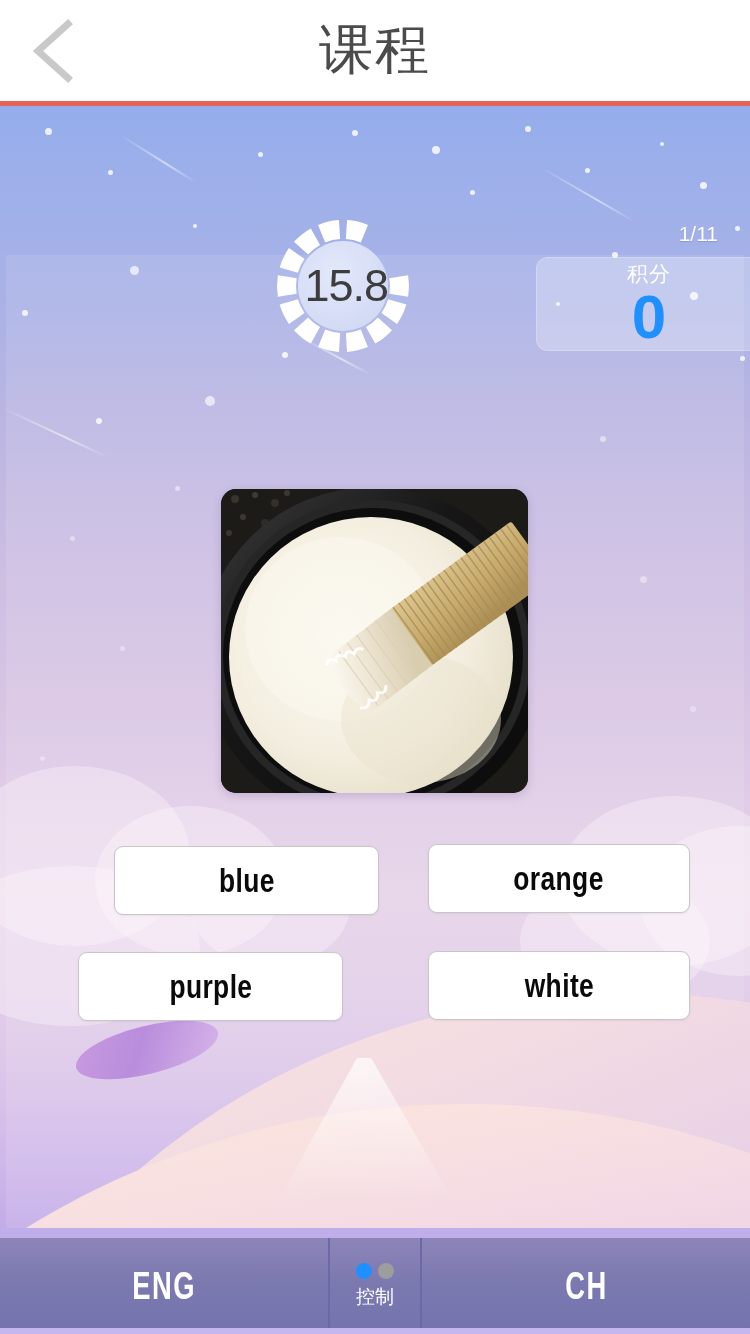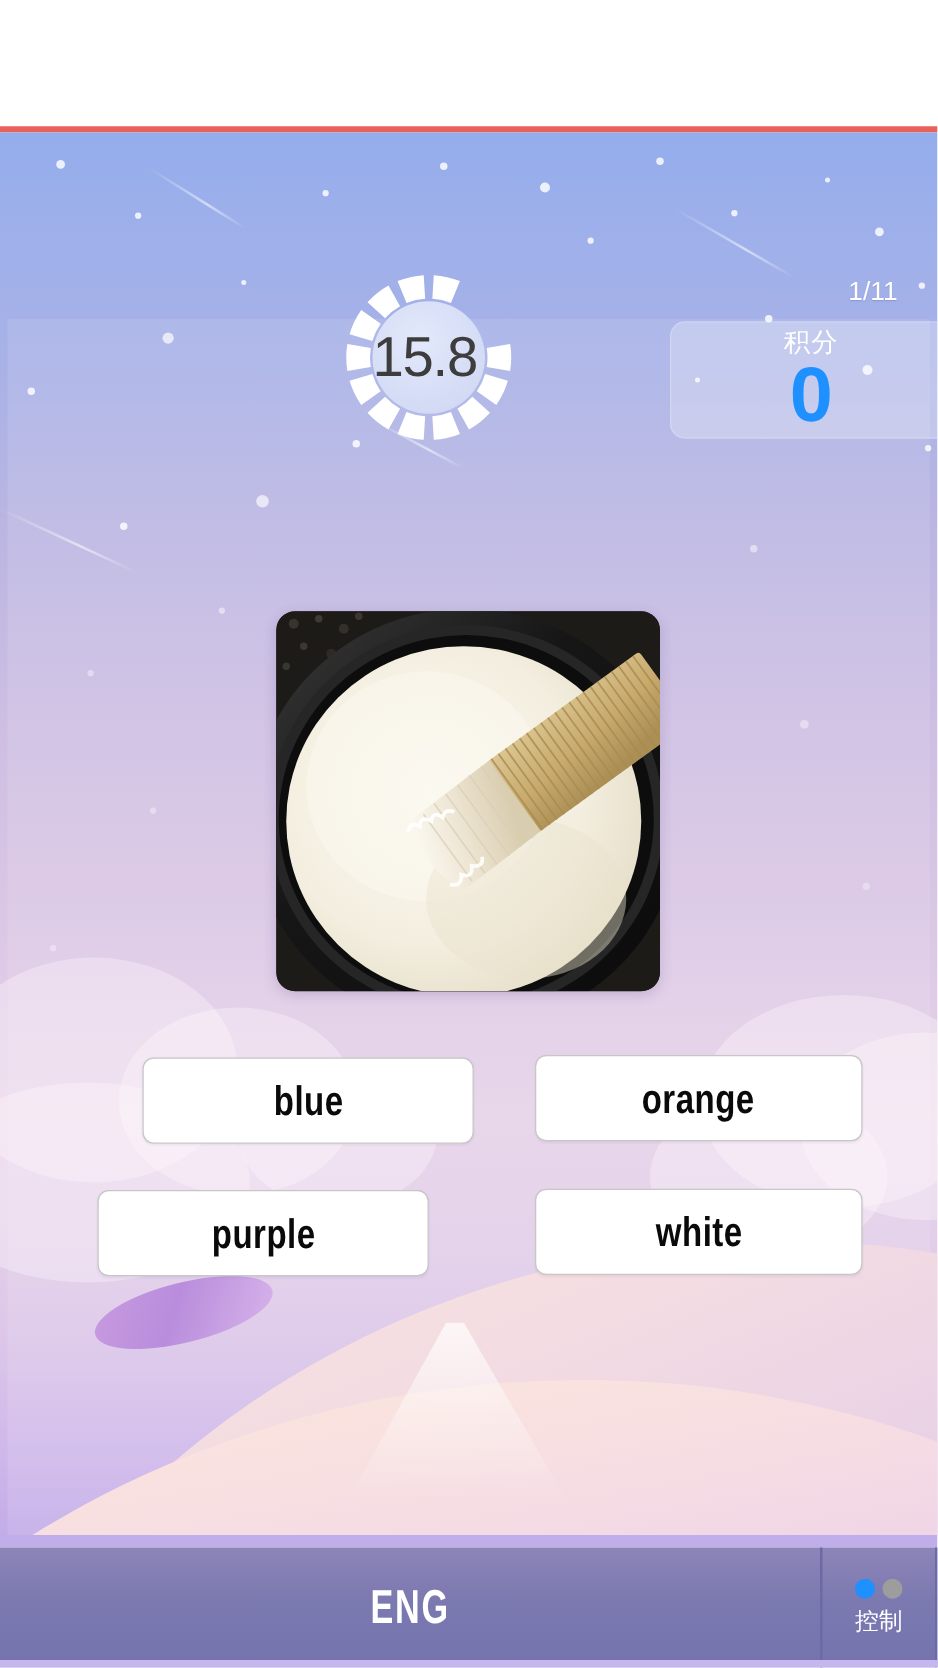--- a/index.html
+++ b/index.html
@@ -100,21 +100,21 @@
 
   
   .timer {
     position:absolute; left:275px; top:112px; width:136px; height:136px;
   }
   .timer svg { position:absolute; left:0; top:0; }
   .timer-inner {
     position:absolute; left:23px; top:23px; width:90px; height:90px;
     border-radius:50%;
     background:radial-gradient(circle at 42% 35%, #e3e9fb 0%, #d3dbf5 70%, #c9d2f1 100%);
-    display:flex; align-items:center; justify-content:flex-start;
+    display:flex; align-items:center; justify-content:flex-end;
   }
   .timer-value {
     font-size:45px; color:#3d3d3d; letter-spacing:-1px;
     font-family:"Liberation Sans", sans-serif;
   }
 
   
   .progress-counter {
     position:absolute; right:32px; top:116px;
     font-size:21px; color:#ffffff;
@@ -207,20 +207,30 @@
   .nav-bottom-strip {
     position:absolute; left:0; top:1328px; width:750px; height:6px;
     background:#c5b6ef;
   }
 </style>
 </head>
 <body>
 
 <div id="app">
 
+  <div class="header">
+    <div class="back-btn">
+      <span>
+        <svg width="46" height="64" viewBox="0 0 46 64">
+          <polyline points="38,5 8,32 38,59" fill="none" stroke="#c9c9c9" stroke-width="7" stroke-linecap="square" stroke-linejoin="miter"></polyline>
+        </svg>
+      </span>
+    </div>
+    <div class="header-title">课程</div>
+  </div>
   <div class="header-rule"></div>
 
   <div class="scene">
 
     <div>
       <div class="dot" style="left:45px;top:22px;width:7px;height:7px;"></div>
       <div class="dot" style="left:108px;top:64px;width:5px;height:5px;"></div>
       <div class="dot" style="left:130px;top:160px;width:9px;height:9px;opacity:.85;"></div>
       <div class="dot" style="left:22px;top:204px;width:6px;height:6px;"></div>
       <div class="dot" style="left:193px;top:118px;width:4px;height:4px;"></div>
@@ -420,16 +430,19 @@
     <div class="nav-cell nav-eng">
       <span class="nav-text">ENG</span>
     </div>
     <div class="nav-cell nav-control">
       <div class="ctrl-dots">
         <span class="ctrl-dot on"></span>
         <span class="ctrl-dot off"></span>
       </div>
       <span class="ctrl-label">控制</span>
     </div>
+    <div class="nav-cell nav-ch">
+      <span class="nav-text">CH</span>
+    </div>
   </div>
   <div class="nav-bottom-strip"></div>
 
 </div>
 
 </body></html>

